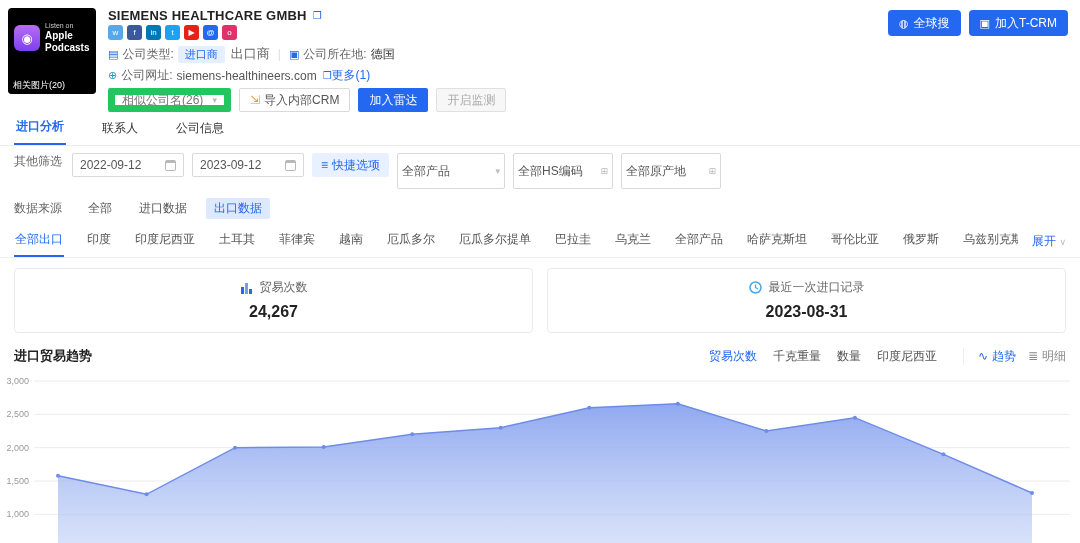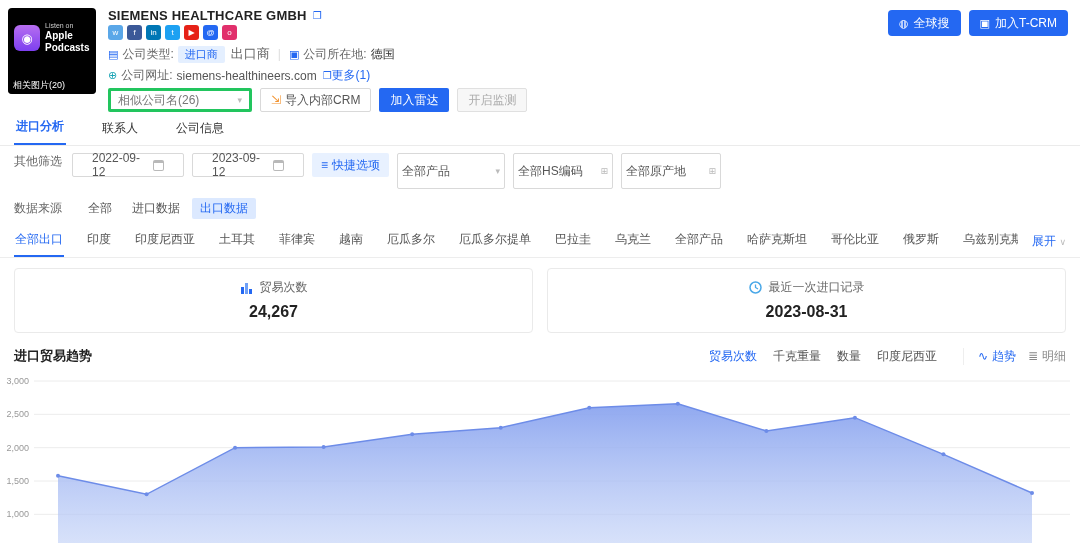--- a/index.html
+++ b/index.html
@@ -28,21 +28,21 @@
   .ic-sm{font-size:11px;margin-right:4px}
   .blue{color:#2468f2}
   .teal{color:#18a3b5}
   .orange{color:#f29330}
   .tag-import{background:#e4efff;color:#2468f2;padding:1px 7px;border-radius:2px;margin-right:6px;font-size:11px}
   .tag-export{color:#666;font-size:13px}
   .sep{color:#ddd;margin:0 8px}
   .more-link{color:#2468f2;margin-left:0;cursor:pointer}
   .site{color:#555}
   .actions-row{display:flex;gap:8px;align-items:center;margin-top:3px}
-  .similar-box{width:144px;height:24px;border:3px solid #22c55e;border-radius:2px;display:flex;
+  .similar-box{width:123px;height:24px;border:7px solid #22c55e;border-radius:2px;display:flex;
     align-items:center;justify-content:space-between;padding:0 7px;color:#777;background:#fff;cursor:pointer}
   .chev{color:#bbb;font-size:9px}
   .btn{height:24px;border-radius:2px;display:inline-flex;align-items:center;gap:4px;padding:0 10px;
     cursor:pointer;font-size:12px;border:1px solid transparent}
   .btn-plain{background:#fff;border-color:#d9d9d9;color:#555}
   .btn-primary{background:#2468f2;color:#fff}
   .btn-disabled{background:#f7f7f7;border-color:#e0e0e0;color:#aaa}
   .top-right{position:absolute;top:10px;right:12px;display:flex;gap:8px}
   .btn-top{height:26px;border-radius:4px;background:#2468f2;color:#fff;display:flex;align-items:center;
     gap:5px;padding:0 11px;cursor:pointer;font-size:12px}
@@ -50,21 +50,21 @@
 
   
   .tabs{display:flex;gap:34px;padding:0 14px;border-bottom:1px solid #ebebeb;height:30px;align-items:flex-end}
   .tab{padding:0 2px 8px;color:#333;cursor:pointer}
   .tab.active{color:#2468f2;border-bottom:2px solid #2468f2;font-weight:bold}
 
   
   .filters{display:flex;align-items:flex-start;gap:8px;padding:7px 14px 5px}
   .f-label{color:#666;margin-right:2px}
   .date-box{width:112px;height:24px;border:1px solid #d9d9d9;border-radius:2px;display:flex;
-    align-items:center;justify-content:space-between;padding:0 19px;color:#555;cursor:pointer}
+    align-items:center;justify-content:space-between;padding:0 7px;color:#555;cursor:pointer}
   .cal{width:11px;height:11px;border:1px solid #b9b9b9;border-top:3px solid #b9b9b9;border-radius:2px;flex-shrink:0}
   .quick-btn{height:24px;background:#e8f1ff;color:#2468f2;border-radius:2px;display:flex;align-items:center;
     gap:4px;padding:0 9px;cursor:pointer}
   .select{height:36px;border:1px solid #d9d9d9;border-radius:2px;display:flex;align-items:center;
     justify-content:space-between;padding:0 4px;color:#555;cursor:pointer}
   .w-prod{width:108px}.w-hs{width:100px}.w-org{width:100px}
 
   
   .source-row{display:flex;align-items:center;gap:18px;padding:4px 14px 6px}
   .src-label{color:#666}
@@ -207,21 +207,21 @@
   </div>
   <div class="select w-org">
     <span>全部原产地</span>
     <span class="chev">⊞</span>
   </div>
 </div>
 
 
 <div class="source-row">
   <span class="src-label">数据来源</span>
-  <span id="source-opts" style="display:flex;gap:4px">
+  <span id="source-opts" style="display:flex;gap:11px">
       <span class="src-opt">全部</span>
       <span class="src-opt">进口数据</span>
       <span class="src-opt active">出口数据</span>
     </span>
 </div>
 
 
 <div class="country-row">
   <div class="country-scroll" id="country-tabs">
       <span class="country-tab active">全部出口</span>

